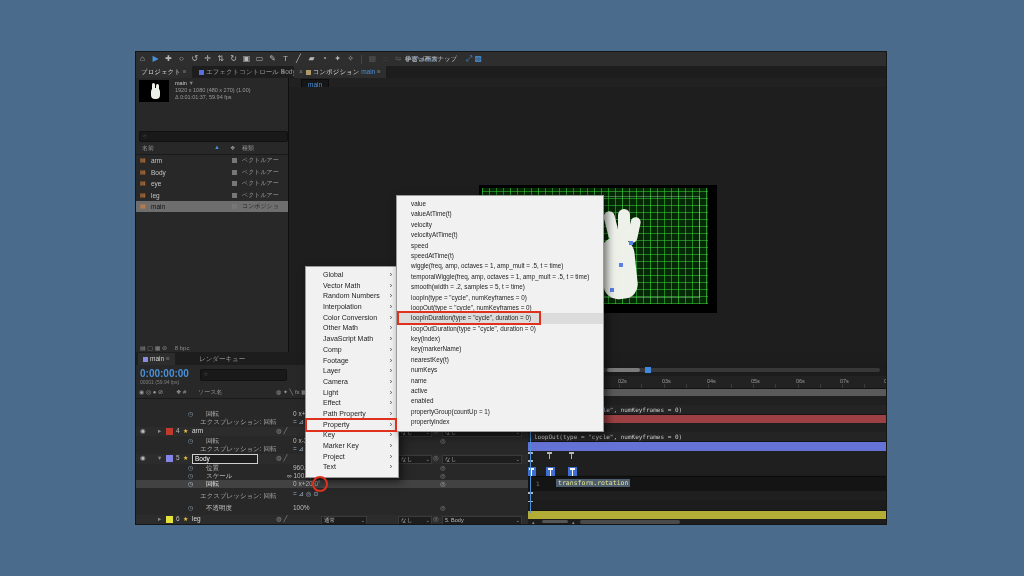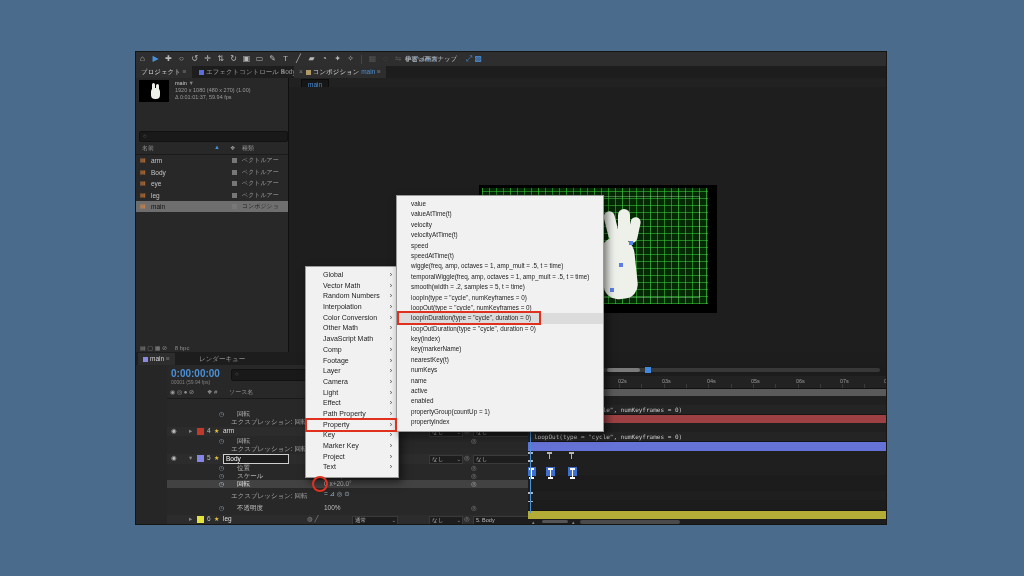--- a/index.html
+++ b/index.html
@@ -180,21 +180,21 @@
     </div>
   </div>
 
   <div class="a tl">
 
     <div class="a tabstrip" style="left:0;top:0;width:750px;height:13px;">
       <span class="tab active" style="left:2px;top:1px;"><span class="sq" style="background:#8a8adf;"></span><span>main</span> <span style="color:#777;">≡</span></span>
       <span class="tab" style="left:58px;top:1px;">レンダーキュー</span>
     </div>
 
-    <div class="a" style="left:0;top:13px;width:392px;height:159px;background:#282828;border-right:1px solid #000;margin-left:31px;">
+    <div class="a" style="left:0;top:13px;width:392px;height:159px;background:#282828;border-right:1px solid #000;">
       <div class="a" style="left:4px;top:3px;font-size:10px;font-weight:bold;color:#4a90d9;">0:00:00:00</div>
       <div class="a" style="left:4px;top:14px;font-size:5px;color:#808080;">00001 (59.94 fps)</div>
       <div class="a search" style="left:64px;top:4px;width:82px;height:10px;">
         <span>○</span>
       </div>
 
       <div class="a" style="left:0;top:23px;width:392px;height:10px;border-bottom:1px solid #1a1a1a;font-size:6px;color:#999;">
         <span class="a" style="left:3px;">◉ ◎ ● ⊘</span>
         <span class="a" style="left:40px;">❖ #</span>
         <span class="a" style="left:62px;">ソース名</span>
@@ -346,20 +346,24 @@
             <span class="kf"></span>
           </span>
         <span class="kfsel" style="left:18px;top:0;">
             <span class="kf"></span>
           </span>
         <span class="kfsel" style="left:40px;top:0;">
             <span class="kf"></span>
           </span>
       </div>
 
+      <div class="a" style="left:0;top:111px;width:358px;height:14px;background:#141414;border-top:1px solid #0c0c0c;border-bottom:1px solid #0c0c0c;">
+        <span class="a mono" style="left:8px;top:3px;font-size:6px;color:#777;">1</span>
+        <span class="a mono" style="left:28px;top:2px;font-size:6.5px;color:#e2e28c;background:#4e5e6e;padding:0 2px;">transform.rotation</span>
+      </div>
       <div class="a" style="left:0;top:126px;width:358px;height:9px;background:#1f1f1f;">
         <span class="kf" style="left:0;top:1px;"></span>
       </div>
       <div class="a" style="left:0;top:137px;width:358px;height:8px;background:#1c1c1c;"></div>
       <div class="a" style="left:0;top:145px;width:358px;height:9px;background:#b3ad38;border-top:1px solid #151515;border-bottom:1px solid #151515;"></div>
 
       <div class="a" style="left:2px;top:24px;width:1px;height:124px;background:#4a90d9;z-index:5;"></div>
 
       <div class="a" style="left:0;top:154px;width:358px;height:8px;background:#1d1d1d;">
         <span class="a" style="left:4px;top:0;font-size:5px;color:#888;">▴</span>

